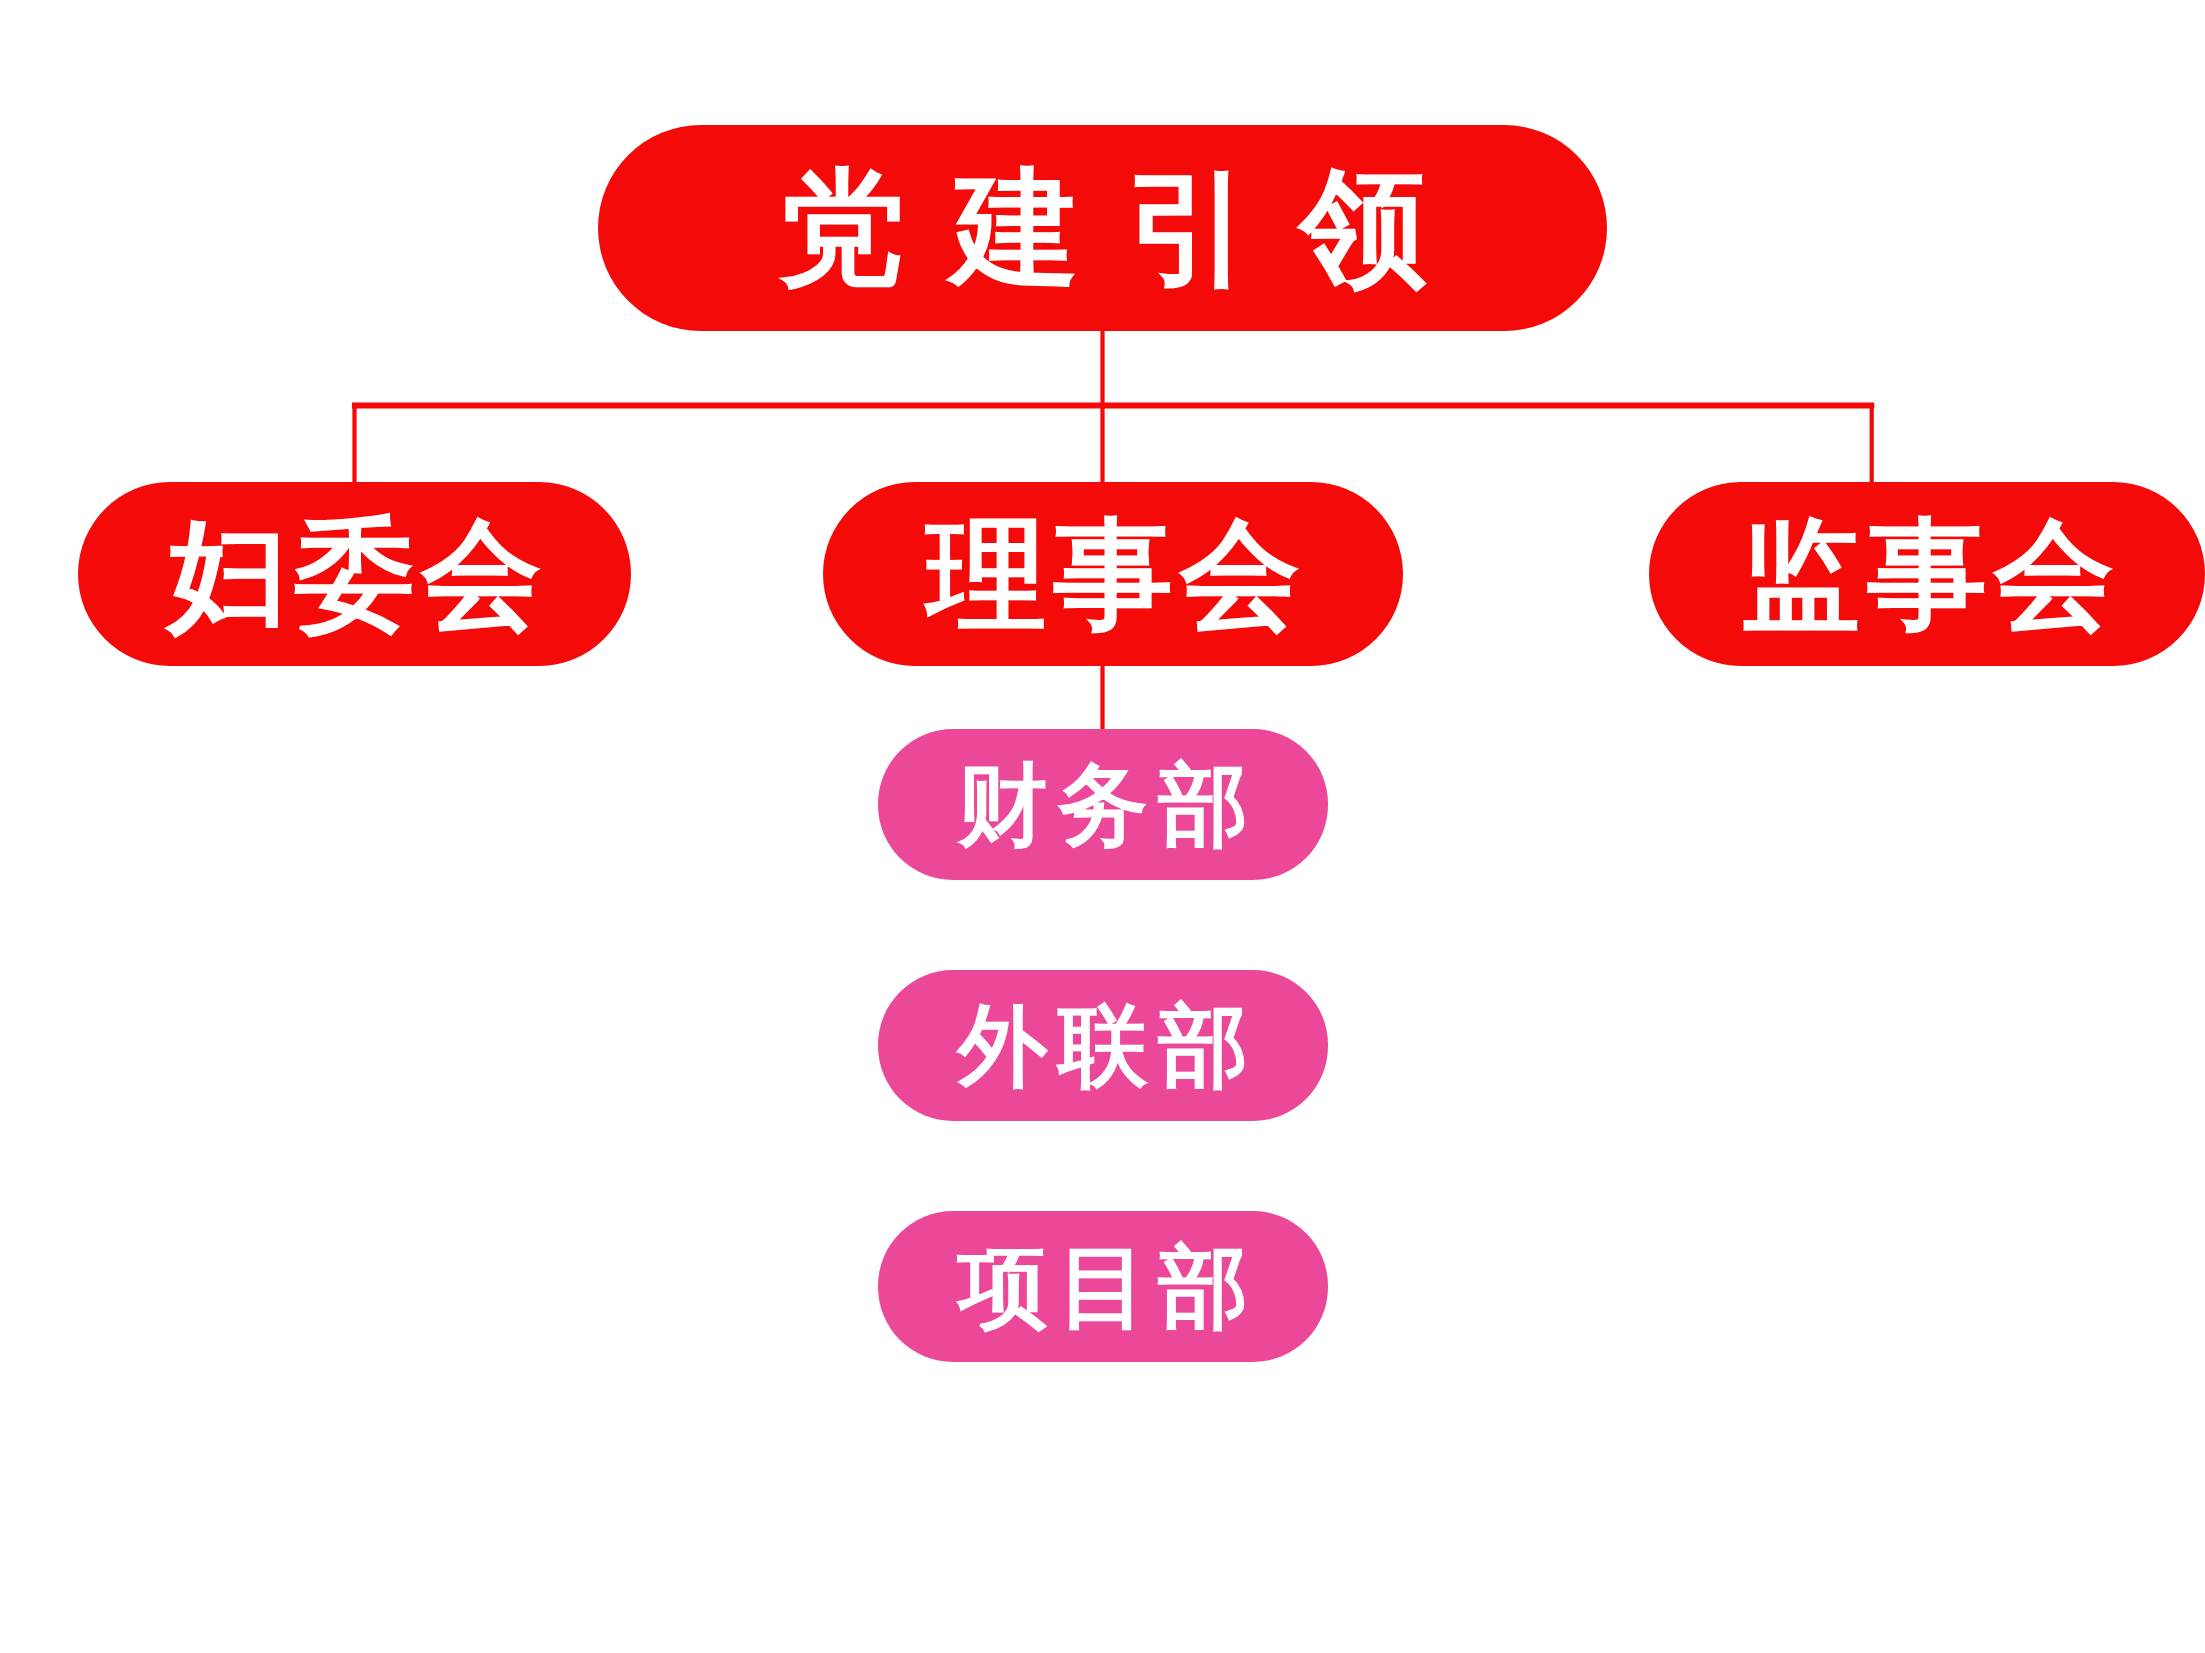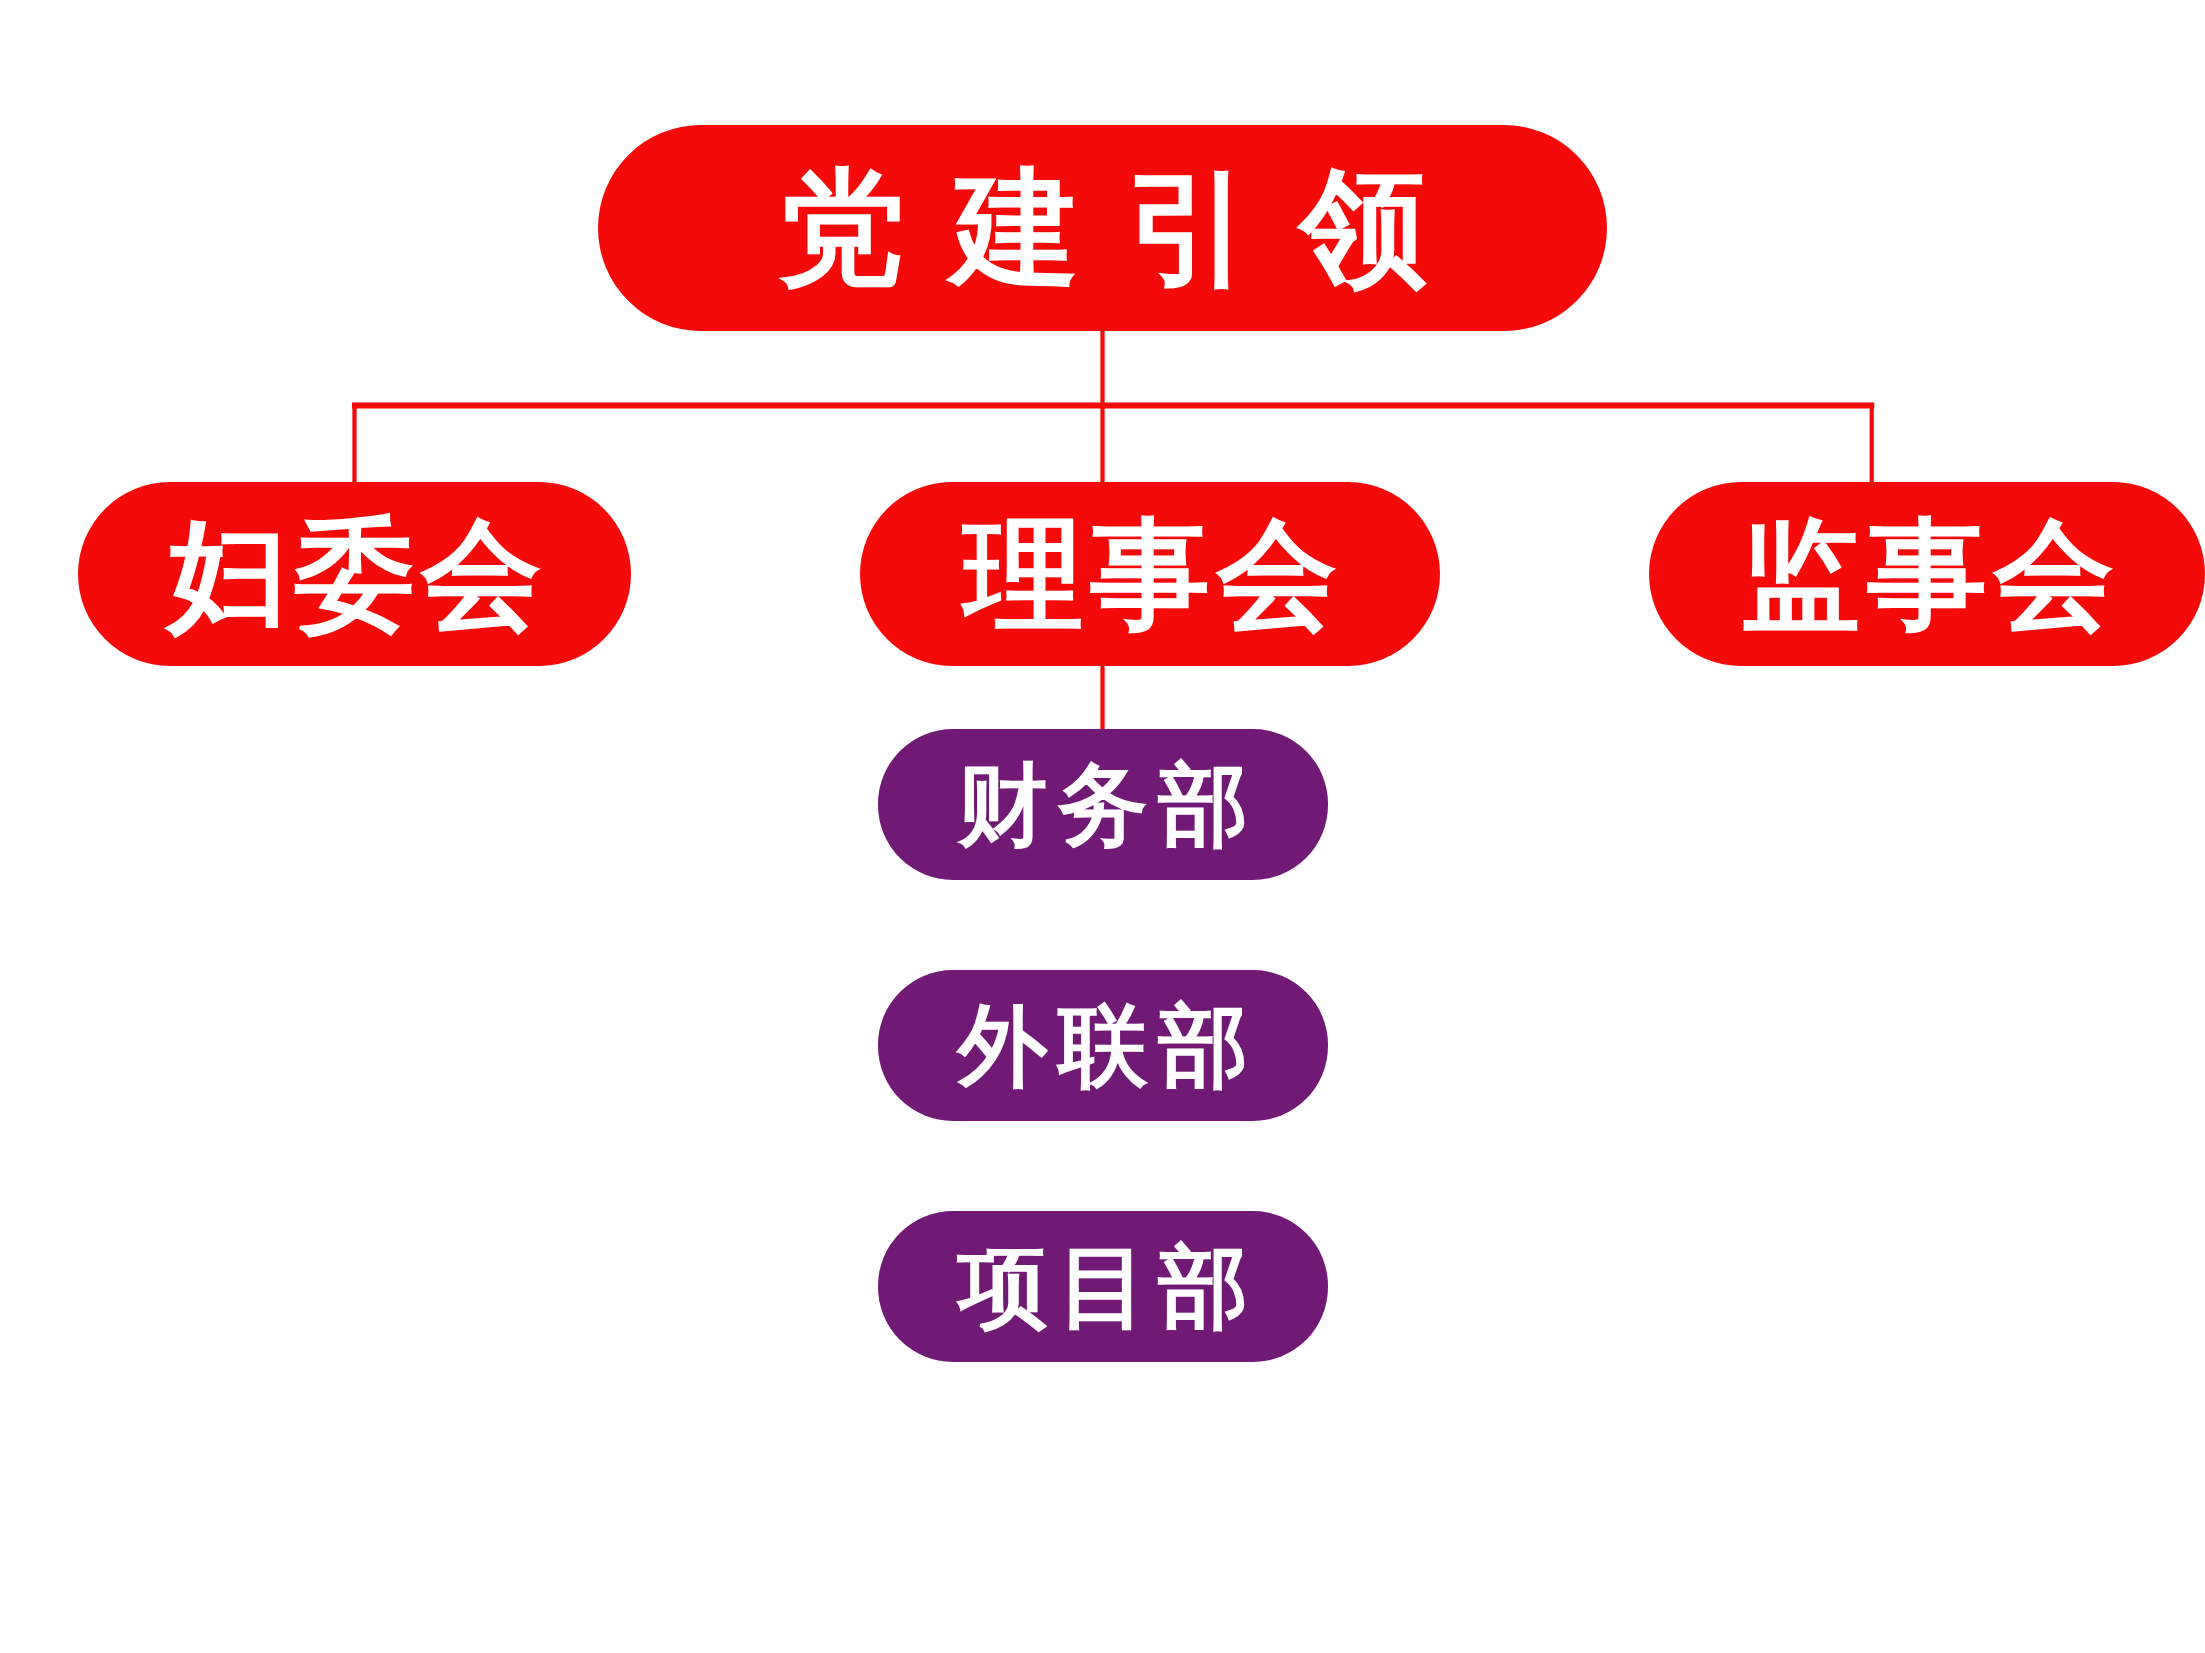--- a/index.html
+++ b/index.html
@@ -55,29 +55,29 @@
     height: 184px;
     border-radius: 92px;
     background: #f50a0a;
     font-size: 120px;
   }
   .l2 .label {
     letter-spacing: 6.8px;
     margin-right: -6.8px;
   }
   .n-women   { left: 78px;   width: 553px; }
-  .n-council { left: 860px;  width: 580px; }
+  .n-council { left: 823px;  width: 580px; }
   .n-super   { left: 1649px; width: 556px; }
   
   .dept {
     left: 878px;
     width: 450px;
     height: 151px;
     border-radius: 75px;
-    background: #701a75;
+    background: #ec4899;
     font-size: 90px;
   }
   .dept .label {
     letter-spacing: 10.2px;
     margin-right: -10.2px;
   }
   .d1 { top: 729px; }
   .d2 { top: 970px; }
   .d3 { top: 1211px; }
   .d4 { top: 1446px; }

